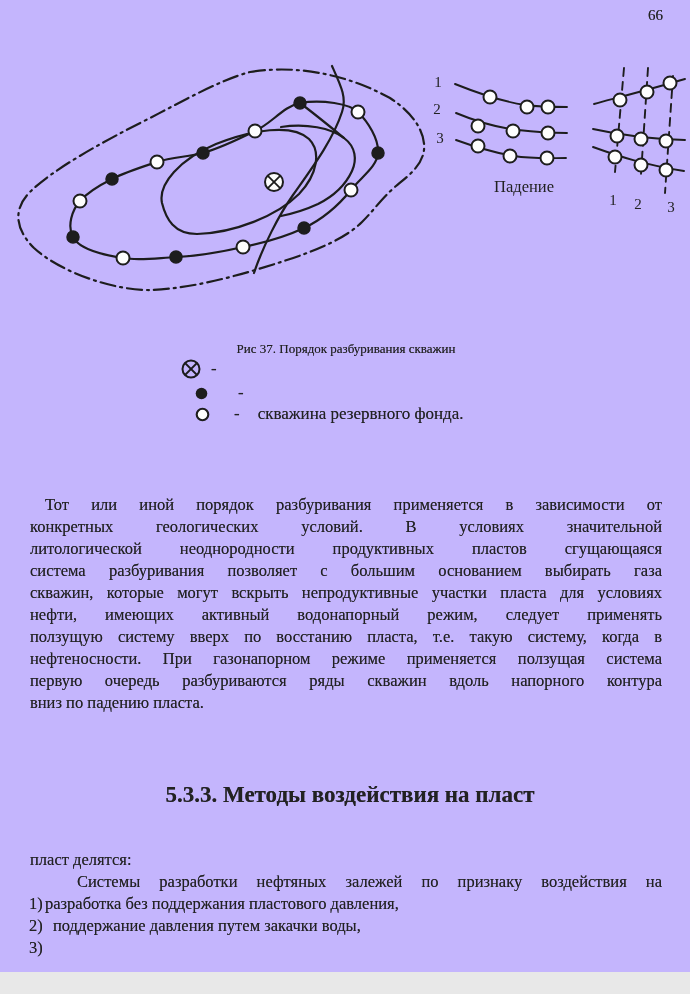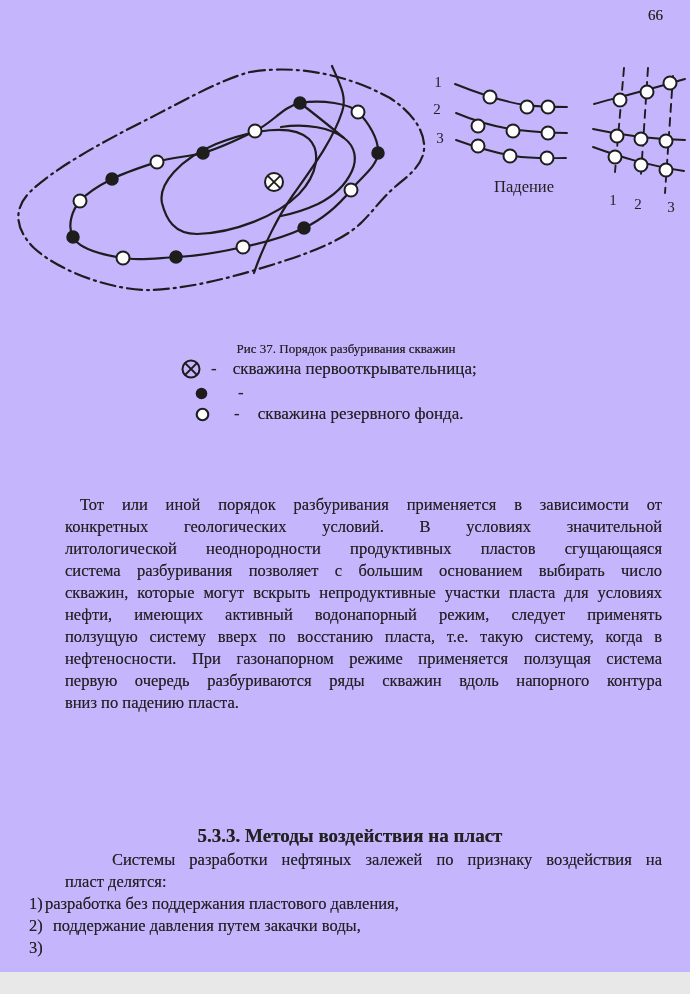--- a/index.html
+++ b/index.html
@@ -26,29 +26,29 @@
   .legend-row{position:absolute;display:flex;align-items:center;height:20px;font-size:17px;}
   .legend-row .sym{display:inline-flex;align-items:center;justify-content:center;}
   .legend-row-1{top:359px;left:181px;}
   .legend-row-1 .dash{margin:0 16px 0 10px;}
   .legend-row-2{top:383px;left:195px;}
   .legend-row-2 .dash{margin:0 14px 0 30px;}
   .legend-row-3{top:404px;left:195px;}
   .legend-row-3 .dash{margin:0 18px 0 24px;}
   
   .para{position:absolute;left:30px;width:632px;font-size:16.5px;line-height:22px;}
-  .para .line{text-align:justify;text-align-last:justify;white-space:normal;margin-left:35px;}
+  .para .line{text-align:justify;text-align-last:justify;white-space:normal;}
   .para .line.last{text-align-last:left;}
   .para .line.indent1{text-indent:15px;}
   .para .line.indent2{text-indent:47px;}
   .para1{top:494px;}
   .para2{top:849px;}
   .section-heading{
     position:absolute;left:30px;top:782px;width:640px;text-align:center;
-    font-size:19px;font-weight:bold;margin-top:43px;
+    font-size:23px;font-weight:bold;
   }
   .numbered-list{position:absolute;left:29px;top:893px;width:640px;font-size:16.5px;line-height:22px;}
   .list-item{display:flex;}
   .list-item .marker{flex:0 0 16px;}
   .list-item.wide .marker{flex:0 0 24px;}
 </style>
 </head>
 <body>
 
 <div class="page">
@@ -145,21 +145,20 @@
 
   <div class="legend-row legend-row-1">
     <span class="sym">
       <svg width="20" height="20" viewBox="0 0 20 20">
         <circle cx="10" cy="10" r="8.5" fill="none" stroke="#1d1d1d" stroke-width="2"></circle>
         <line x1="4" y1="4" x2="16" y2="16" stroke="#1d1d1d" stroke-width="1.8"></line>
         <line x1="16" y1="4" x2="4" y2="16" stroke="#1d1d1d" stroke-width="1.8"></line>
       </svg>
     </span>
     <span class="dash txt">-</span>
-    <span class="label txt">скважина первооткрывательница;</span>
   </div>
 
   <div class="legend-row legend-row-2">
     <span class="sym">
       <svg width="13" height="13" viewBox="0 0 13 13">
           <circle cx="6.5" cy="6.5" r="5.8" fill="#1d1d1d"></circle>
         </svg>
     </span>
     <span class="dash txt">-</span>
   </div>
@@ -171,34 +170,34 @@
         </svg>
     </span>
     <span class="dash txt">-</span>
     <span class="label txt">скважина резервного фонда.</span>
   </div>
 
   <div class="para para1">
     <div class="line indent1 txt">Тот или иной порядок разбуривания применяется в зависимости от</div>
     <div class="line txt">конкретных геологических условий. В условиях значительной</div>
     <div class="line txt">литологической неоднородности продуктивных пластов сгущающаяся</div>
-    <div class="line txt">система разбуривания позволяет с большим основанием выбирать число</div>
+    <div class="line txt">система разбуривания позволяет с большим основанием выбирать газа</div>
     <div class="line txt">скважин, которые могут вскрыть непродуктивные участки пласта для условиях</div>
     <div class="line txt">нефти, имеющих активный водонапорный режим, следует применять</div>
     <div class="line txt">ползущую систему вверх по восстанию пласта, т.е. такую систему, когда в</div>
     <div class="line txt">нефтеносности. При газонапорном режиме применяется ползущая система</div>
     <div class="line txt">первую очередь разбуриваются ряды скважин вдоль напорного контура</div>
     <div class="line last txt">вниз по падению пласта.</div>
   </div>
 
   <div class="section-heading txt">5.3.3. Методы воздействия на пласт</div>
 
   <div class="para para2">
+    <div class="line last txt">пласт делятся:</div>
     <div class="line indent2 txt">Системы разработки нефтяных залежей по признаку воздействия на</div>
-    <div class="line last txt">пласт делятся:</div>
   </div>
 
   <div class="numbered-list">
     <div class="list-item">
       <span class="marker txt">1)</span>
       <span class="text txt">разработка без поддержания пластового давления,</span>
     </div>
     <div class="list-item wide">
       <span class="marker txt">2)</span>
       <span class="text txt">поддержание давления путем закачки воды,</span>

